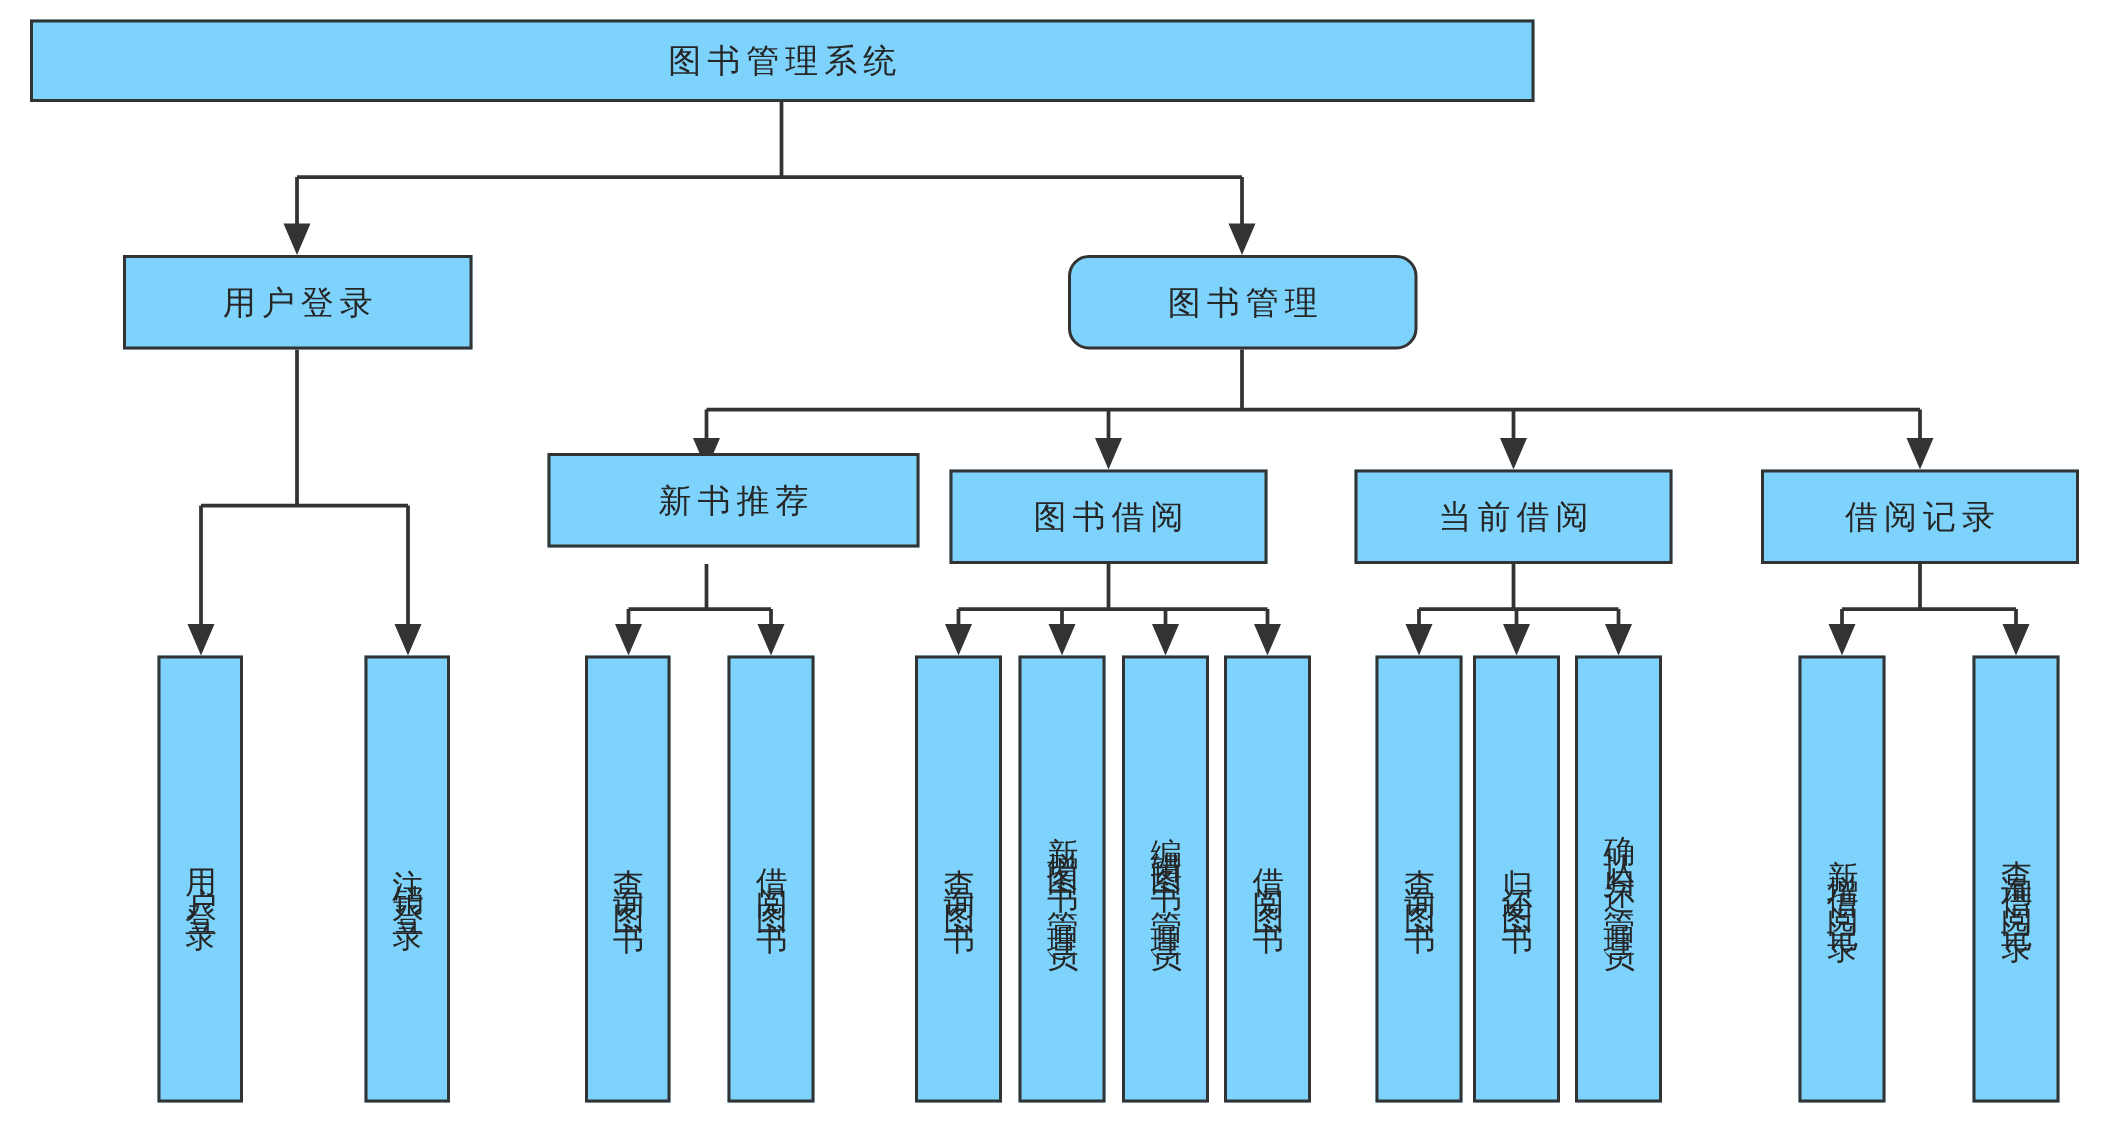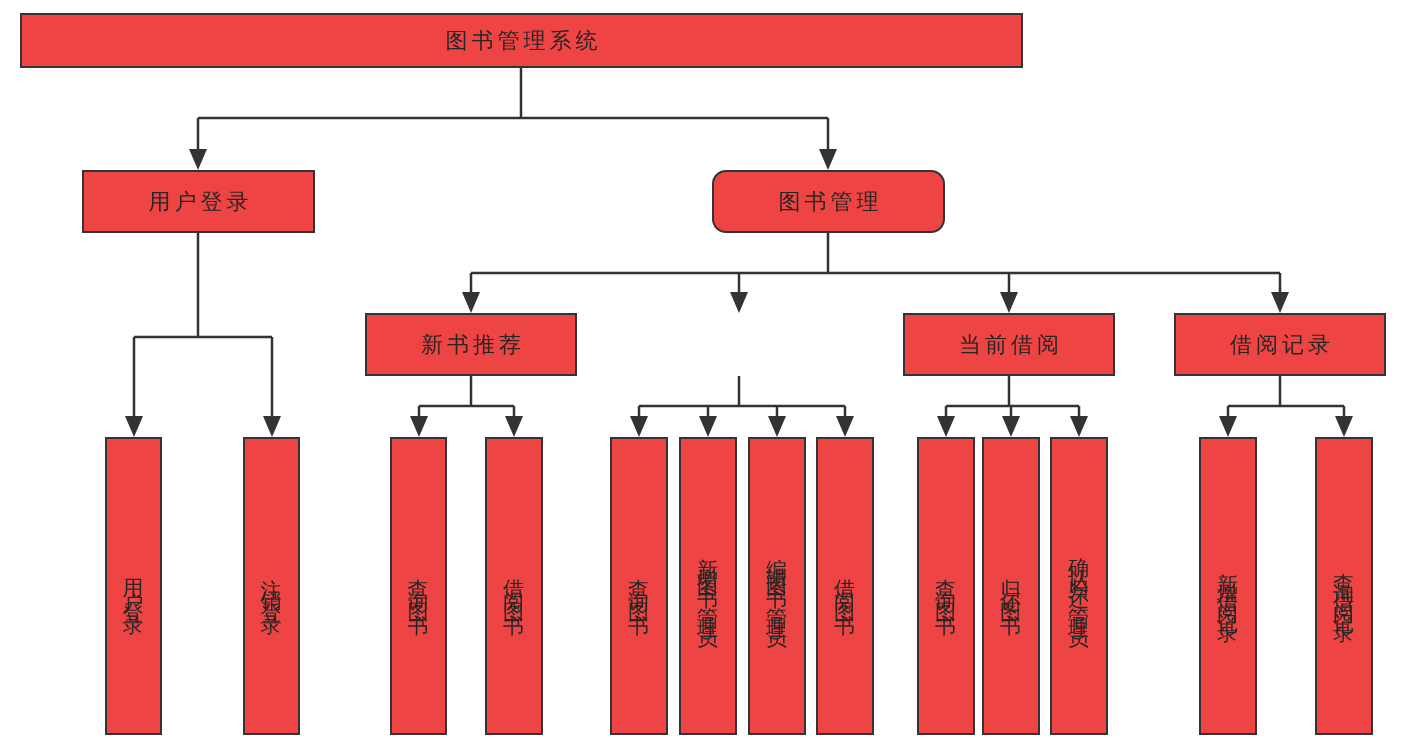--- a/index.html
+++ b/index.html
@@ -18,21 +18,21 @@
   .connectors {
     position: absolute;
     left: 0;
     top: 0;
     width: 1405px;
     height: 747px;
     pointer-events: none;
   }
   .box {
     position: absolute;
-    background: #ef4444;
+    background: #7dd3fc;
     border: 2.5px solid #333333;
     box-sizing: border-box;
     display: flex;
     align-items: center;
     justify-content: center;
     color: #262626;
   }
   .h-label {
     font-size: 22px;
     letter-spacing: 4px;
@@ -94,22 +94,25 @@
     <span class="h-label">图书管理系统</span>
   </div>
 
   <div class="box" style="left:82px; top:170px; width:233px; height:63px;">
     <span class="h-label">用户登录</span>
   </div>
   <div class="box" style="left:712px; top:170px; width:233px; height:63px;border-radius:14px;">
     <span class="h-label">图书管理</span>
   </div>
 
-  <div class="box" style="left:365px; top:313px; width:212px; height:63px;">
+  <div class="box" style="left:365px; top:302px; width:248px; height:63px;">
     <span class="h-label">新书推荐</span>
+  </div>
+  <div class="box" style="left:633px; top:313px; width:212px; height:63px;">
+    <span class="h-label">图书借阅</span>
   </div>
   <div class="box" style="left:903px; top:313px; width:212px; height:63px;">
     <span class="h-label">当前借阅</span>
   </div>
   <div class="box" style="left:1174px; top:313px; width:212px; height:63px;">
     <span class="h-label">借阅记录</span>
   </div>
 
   <div class="box leaf" style="left:105px; top:437px; width:57px; height:298px;">
     <span class="v-label short">用户登录</span>

